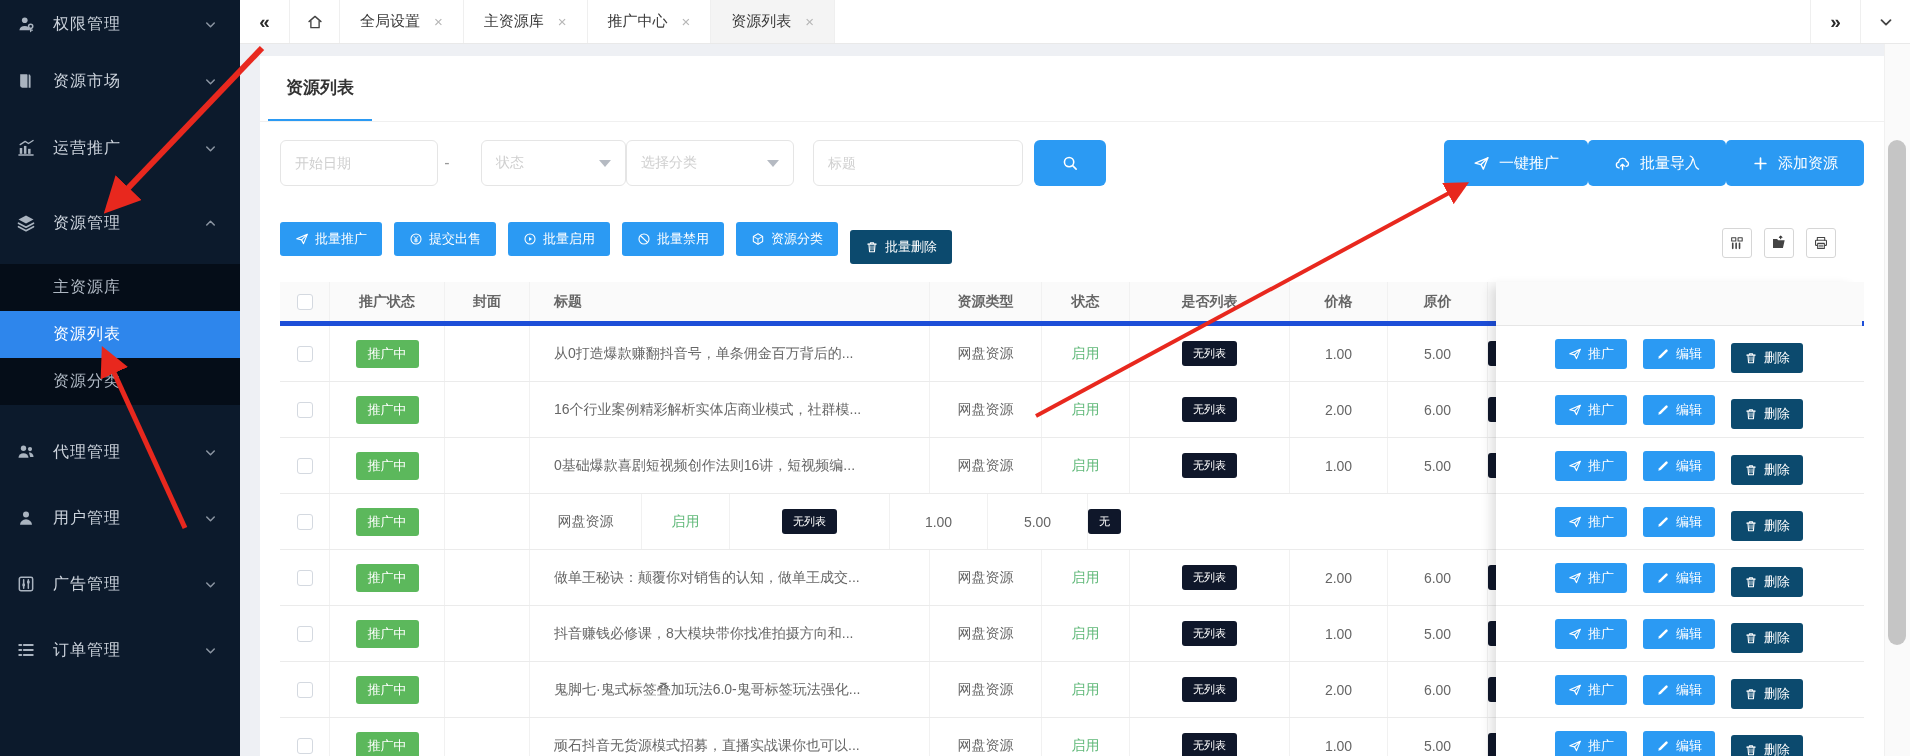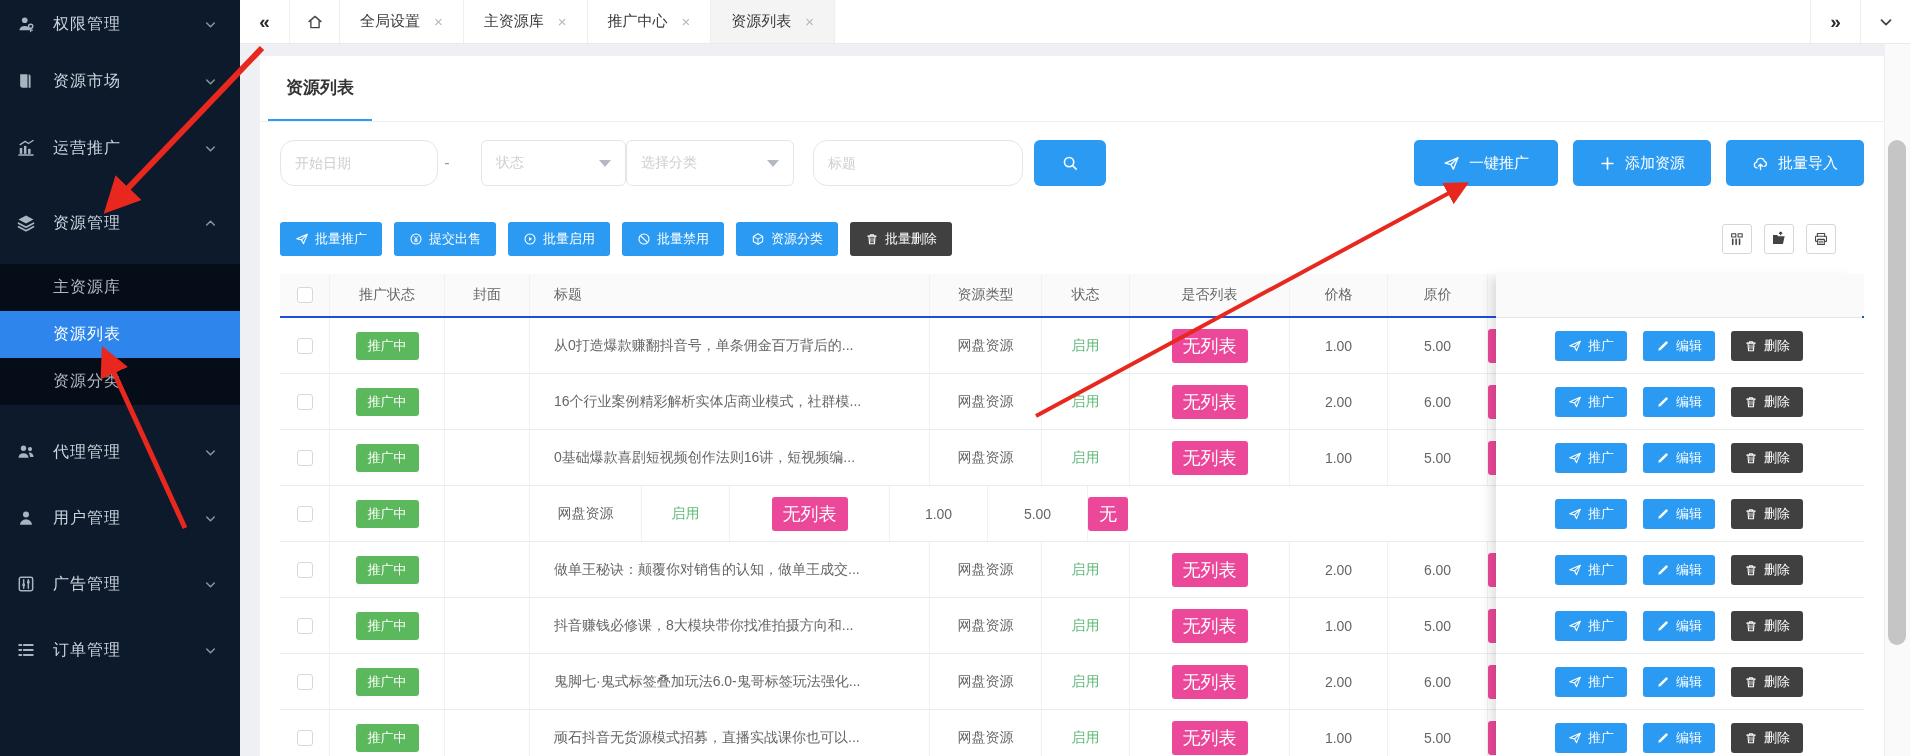--- a/index.html
+++ b/index.html
@@ -29,54 +29,54 @@
   .tb-box svg { width:17px; height:17px; color:#444; }
 
   
   #card { position:absolute; left:260px; top:56px; width:1624px; height:760px; background:#fff; }
   .card-tabs { height:66px; border-bottom:1px solid #f0f0f0; padding-left:8px; display:flex; align-items:stretch; }
   .card-tab-title { display:flex; align-items:center; padding:0 18px; font-size:17px; font-weight:bold; color:#333; border-bottom:2px solid #2b9af3; }
   .card-inner { padding:0 20px; }
 
   
   .filter-row { margin-top:18px; display:flex; align-items:center; }
-  .f-input { height:46px; border:1px solid #e5e5e5; border-radius:14px; padding:0 14px; font-size:14px; color:#6d28d9; outline:none; }
+  .f-input { height:46px; border:1px solid #e5e5e5; border-radius:6px; padding:0 14px; font-size:14px; color:#6d28d9; outline:none; }
   .f-input::placeholder { color:#cfcfcf; }
   .f-sep { width:18px; text-align:center; color:#999; }
   .f-select { height:46px; border:1px solid #e5e5e5; border-radius:6px; display:flex; align-items:center; justify-content:space-between; padding:0 14px; color:#cfcfcf; font-size:14px; cursor:pointer; }
   .caret { width:0; height:0; border-left:6px solid transparent; border-right:6px solid transparent; border-top:7px solid #b5bac2; }
   .btn { display:inline-flex; align-items:center; justify-content:center; color:#fff; border:none; cursor:pointer; font-family:inherit; }
   .btn svg { flex:0 0 auto; }
   .blue { background:#2b9af3; }
-  .red { background:#404040; }
+  .red { background:#0c4a6e;margin-top:8px; }
   .btn-search { width:72px; height:46px; border-radius:6px; margin-left:11px; }
   .btn-search svg { width:20px; height:20px; }
-  .hdr-actions { margin-left:auto; display:flex; gap:15px; }
+  .hdr-actions { margin-left:auto; display:flex; gap:0; }
   .btn-lg { height:46px; border-radius:5px; font-size:15px; gap:9px; width:138px; }
   .btn-lg.first { width:144px; }
   .btn-lg svg { width:17px; height:17px; }
 
   
   .batch-row { margin-top:36px; display:flex; align-items:center; gap:12px; }
   .btn-md { height:34px; border-radius:3px; font-size:13px; padding:0 15px; gap:6px; }
   .btn-md svg { width:14px; height:14px; }
   .tool-icons { margin-left:auto; margin-right:28px; display:flex; gap:12px; }
   .tool-btn { width:30px; height:30px; border:1px solid #d6d6d6; border-radius:3px; background:#fff; display:flex; align-items:center; justify-content:center; color:#444; cursor:pointer; }
   .tool-btn svg { width:16px; height:16px; }
 
   
   .table-wrap { margin-top:18px; position:relative; }
   .t-row { display:flex; height:56px; border-bottom:1px solid #ebebeb; background:#fff; }
-  .t-head { height:44px; background:#fafafa; border-bottom:2px solid #1d4ed8; color:#555; font-size:14px; }
+  .t-head { height:44px; background:#fafafa; border-bottom:5px solid #1d4ed8; color:#555; font-size:14px;font-weight:bold; }
   .t-cell { display:flex; align-items:center; justify-content:center; border-right:1px solid #f1f1f1; font-size:14px; color:#666; overflow:hidden; white-space:nowrap; }
   .c0{flex:0 0 50px;} .c1{flex:0 0 115px;} .c2{flex:0 0 85px;} .c3{flex:0 0 400px; justify-content:flex-start; padding-left:24px;}
   .c4{flex:0 0 112px;} .c5{flex:0 0 88px;} .c6{flex:0 0 160px;} .c7{flex:0 0 98px;} .c8{flex:0 0 100px;} .c9{flex:1 1 auto; justify-content:flex-start; border-right:none;}
   .cb { width:16px; height:16px; border:1px solid #d4d9e0; border-radius:3px; background:#fff; cursor:pointer; }
   .badge-green { background:#5cb85c; color:#fff; font-size:13px; padding:5px 12px; border-radius:3px; }
-  .badge-dark { background:#ec4899; color:#fff; font-size:18px; padding:5px 11px; border-radius:3px; }
+  .badge-dark { background:#0f172a; color:#fff; font-size:11px; padding:5px 11px; border-radius:3px; }
   .txt-green { color:#5fb878; }
 
   
   .fixed-panel { position:absolute; top:0; left:1216px; width:366px; height:100%; background:#fff; box-shadow:-9px 0 10px -4px rgba(0,0,0,0.12); z-index:5; }
   .p-head { height:44px; background:#fafafa; border-bottom:1px solid #e6e6e6; }
   .p-row { height:56px; border-bottom:1px solid #ebebeb; display:flex; align-items:center; justify-content:center; gap:16px; }
   .btn-sm { height:30px; border-radius:3px; font-size:13px; padding:0 13px; gap:6px; }
   .btn-sm svg { width:14px; height:14px; }
 
   
@@ -297,33 +297,33 @@
                 <svg viewBox="0 0 24 24" fill="none" stroke="currentColor" stroke-linecap="round" stroke-linejoin="round" style="width:100%;height:100%;display:block">
                   <path d="M3 11.6L21 4l-6.4 16-3.3-6.5Z" stroke-width="1.9"></path>
                   <path d="M11.3 13.5L21 4" stroke-width="1.9"></path>
                 </svg>
               </span>
               <span>一键推广</span>
             </button>
             <button class="btn btn-lg blue">
               <span style="width: 17px; height: 17px; display: inline-block; flex: 0 0 auto;">
                 <svg viewBox="0 0 24 24" fill="none" stroke="currentColor" stroke-linecap="round" stroke-linejoin="round" style="width:100%;height:100%;display:block">
-                  <path d="M12 4.5v15M4.5 12h15" stroke-width="2.4"></path>
-                </svg>
-              </span>
-              <span>添加资源</span>
+                  <path d="M7.2 18.2a4.1 4.1 0 0 1-.6-8.1 5.6 5.6 0 0 1 11-1.2 3.6 3.6 0 0 1-.6 7.1" stroke-width="1.9"></path>
+                  <path d="M12 20.5v-7M9.4 15.5l2.6-2.6 2.6 2.6" stroke-width="1.9"></path>
+                </svg>
+              </span>
+              <span>批量导入</span>
             </button>
             <button class="btn btn-lg blue">
               <span style="width: 17px; height: 17px; display: inline-block; flex: 0 0 auto;">
                 <svg viewBox="0 0 24 24" fill="none" stroke="currentColor" stroke-linecap="round" stroke-linejoin="round" style="width:100%;height:100%;display:block">
-                  <path d="M7.2 18.2a4.1 4.1 0 0 1-.6-8.1 5.6 5.6 0 0 1 11-1.2 3.6 3.6 0 0 1-.6 7.1" stroke-width="1.9"></path>
-                  <path d="M12 20.5v-7M9.4 15.5l2.6-2.6 2.6 2.6" stroke-width="1.9"></path>
-                </svg>
-              </span>
-              <span>批量导入</span>
+                  <path d="M12 4.5v15M4.5 12h15" stroke-width="2.4"></path>
+                </svg>
+              </span>
+              <span>添加资源</span>
             </button>
           </div>
       </div>
 
       <div class="batch-row">
         <span id="batch-host" style="display:flex; gap:12px;">
             <button class="btn btn-md blue">
               <span style="width: 14px; height: 14px; display: inline-block; flex: 0 0 auto;">
                 <svg viewBox="0 0 24 24" fill="none" stroke="currentColor" stroke-linecap="round" stroke-linejoin="round" style="width:100%;height:100%;display:block">
                   <path d="M3 11.6L21 4l-6.4 16-3.3-6.5Z" stroke-width="1.9"></path>

